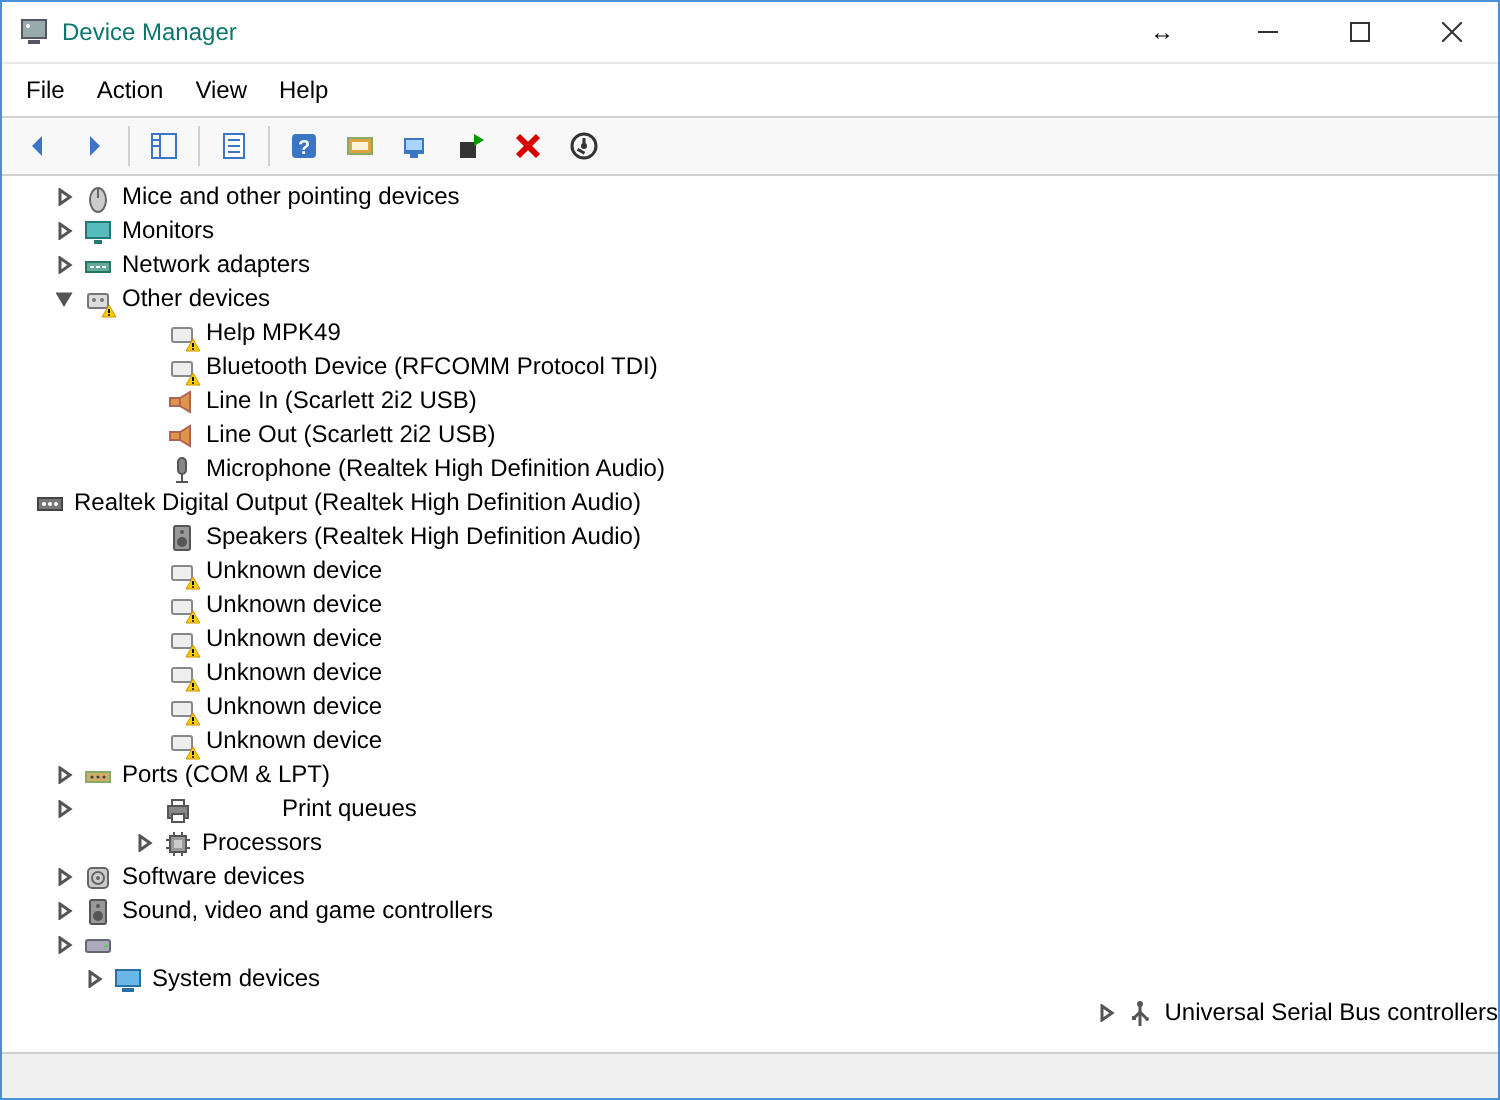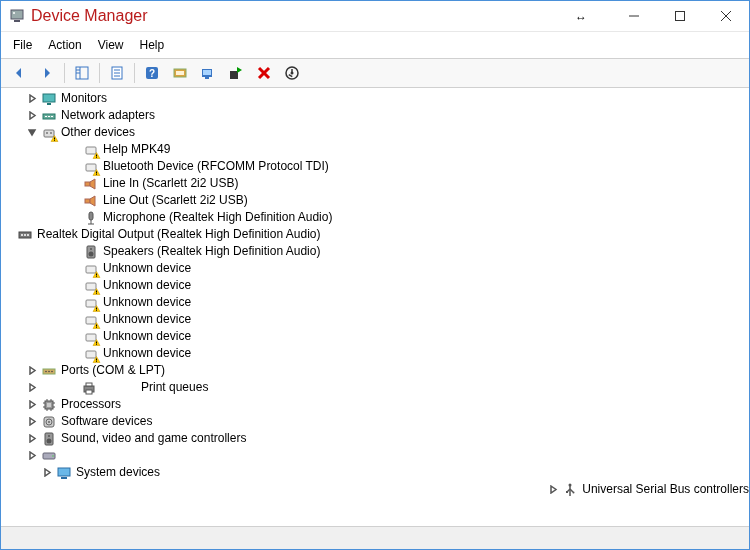--- a/index.html
+++ b/index.html
@@ -28,22 +28,22 @@
     background: #fff;
     border-bottom: 1px solid #e8e8e8;
   }
   .titlebar .app-icon {
     width: 16px; height: 16px;
     margin: 0 6px 0 8px;
     display: flex; align-items: center; justify-content: center;
   }
   .titlebar .title {
     flex: 0 0 auto;
-    color: #b91c1c;
-    font-size: 16px;
+    color: #0f766e;
+    font-size: 12px;
   }
   .titlebar .spacer { flex: 1; }
   .resize-indicator {
     margin-right: 24px;
     font-size: 12px;
     color: #000;
   }
   .win-btn {
     width: 46px; height: 30px;
     display: flex; align-items: center; justify-content: center;
@@ -261,20 +261,33 @@
   <div class="content">
     <div class="tree" id="tree">
         <div class="row" style="padding-left: 24px;">
           <span class="expander">
             <svg viewBox="0 0 9 9">
               <path d="M2 1 L7 4.5 L2 8 Z" fill="none"></path>
             </svg>
           </span>
           <span class="dev-icon">
             <svg viewBox="0 0 16 16" width="16" height="16">
+              <use href="#ic-mouse"></use>
+            </svg>
+          </span>
+          <span class="label">Mice and other pointing devices</span>
+        </div>
+        <div class="row" style="padding-left: 24px;">
+          <span class="expander">
+            <svg viewBox="0 0 9 9">
+              <path d="M2 1 L7 4.5 L2 8 Z" fill="none"></path>
+            </svg>
+          </span>
+          <span class="dev-icon">
+            <svg viewBox="0 0 16 16" width="16" height="16">
               <use href="#ic-monitor"></use>
             </svg>
           </span>
           <span class="label">Monitors</span>
         </div>
         <div class="row" style="padding-left: 24px;">
           <span class="expander">
             <svg viewBox="0 0 9 9">
               <path d="M2 1 L7 4.5 L2 8 Z" fill="none"></path>
             </svg>
@@ -462,21 +475,21 @@
               <path d="M2 1 L7 4.5 L2 8 Z" fill="none"></path>
             </svg>
           </span>
           <span class="dev-icon">
             <svg viewBox="0 0 16 16" width="16" height="16">
               <use href="#ic-printer"></use>
             </svg>
           </span>
           <span class="label">Print queues</span>
         </div>
-        <div class="row" style="padding-left: 24px;">
+        <div class="row" style="padding-left: 24px; margin-left: 40px;">
           <span class="expander">
             <svg viewBox="0 0 9 9">
               <path d="M2 1 L7 4.5 L2 8 Z" fill="none"></path>
             </svg>
           </span>
           <span class="dev-icon">
             <svg viewBox="0 0 16 16" width="16" height="16">
               <use href="#ic-cpu"></use>
             </svg>
           </span>

